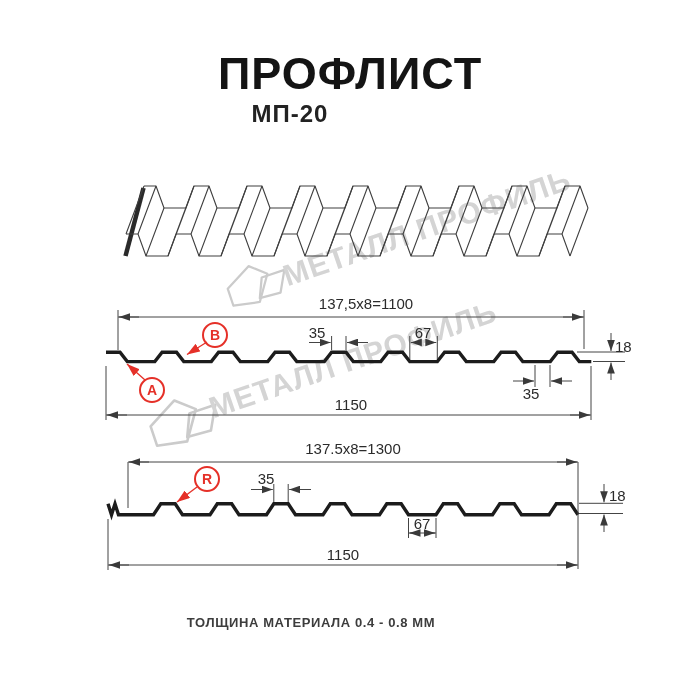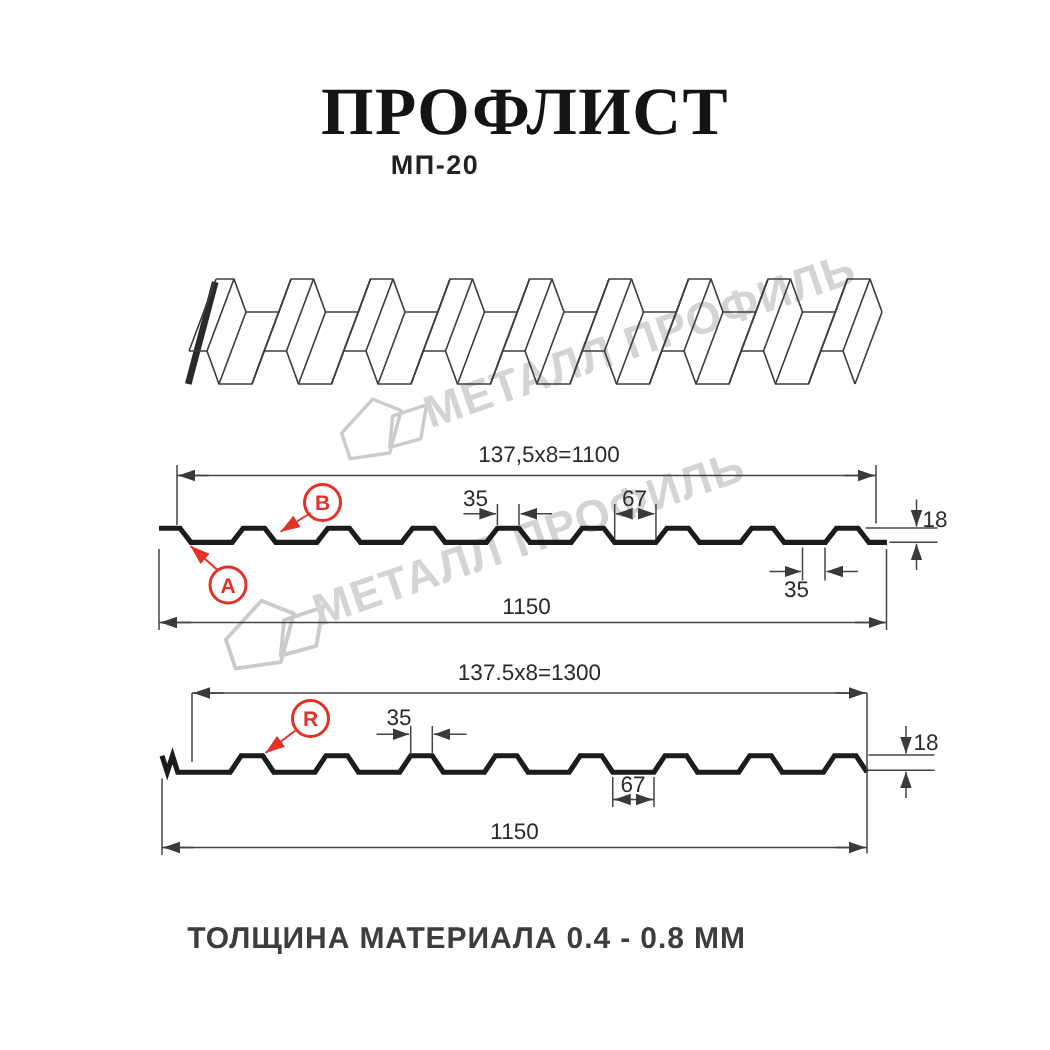--- a/index.html
+++ b/index.html
@@ -1,23 +1,23 @@
 <!DOCTYPE html>
 <html style="--accent: #e53028; --wm: #d4d4d4;"><head>
 <meta charset="utf-8">
 <style>
   html,body{margin:0;padding:0;}
   body{width:700px;height:700px;background:#ffffff;position:relative;overflow:hidden;
        font-family:"Liberation Sans", sans-serif;}
   .title{position:absolute;left:0;top:48px;width:700px;text-align:center;
-         font-size:45px;font-weight:800;letter-spacing:1px;color:#141414;z-index:3;font-family:Liberation Serif, serif;}
+         font-size:45px;font-weight:800;letter-spacing:1px;color:#141414;z-index:3;}
   .subtitle{position:absolute;left:0;top:100px;width:580px;text-align:center;
-         font-size:18px;font-weight:600;letter-spacing:1px;color:#222;z-index:3;}
+         font-size:24px;font-weight:600;letter-spacing:1px;color:#222;z-index:3;}
   .footer{position:absolute;left:0;top:615px;width:622px;text-align:center;
-         font-size:20px;font-weight:600;letter-spacing:.6px;color:#3d3d3d;z-index:3;}
+         font-size:13px;font-weight:600;letter-spacing:.6px;color:#3d3d3d;z-index:3;}
   .wmtext{position:absolute;font-size:30px;font-weight:700;letter-spacing:1px;
          color:var(--wm,#d4d4d4);white-space:nowrap;transform:rotate(-19deg);
          transform-origin:0 100%;z-index:1;line-height:36px;}
   .wmlogo{position:absolute;z-index:1;}
   #lineart{position:absolute;left:0;top:0;z-index:2;}
   .dim{position:absolute;font-size:15px;color:#2b2b2b;z-index:3;text-align:center;
        white-space:nowrap;}
   .circ{position:absolute;width:22px;height:22px;border:2px solid var(--accent,#e53028);
        border-radius:50%;color:var(--accent,#e53028);font-size:14px;font-weight:700;
        line-height:22px;text-align:center;z-index:3;background:transparent;}

